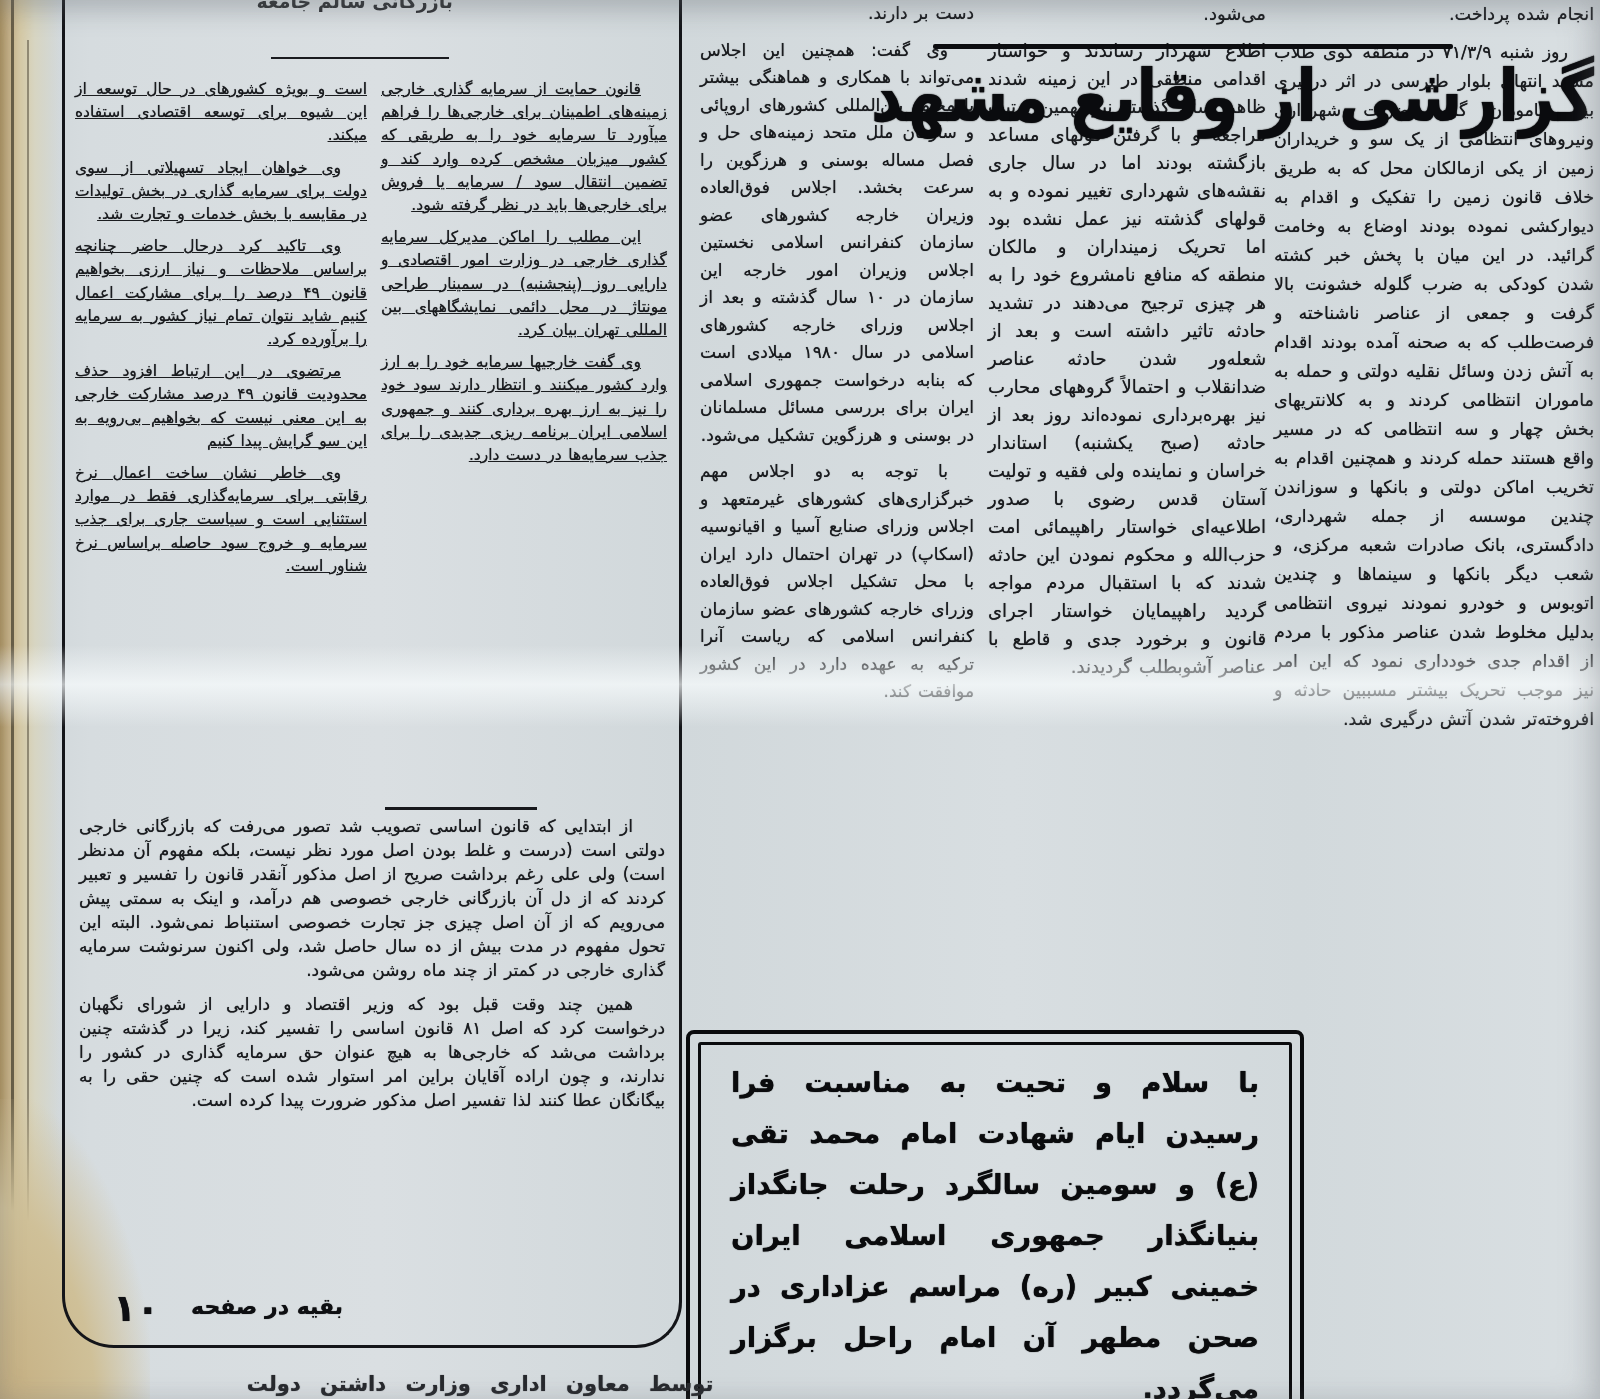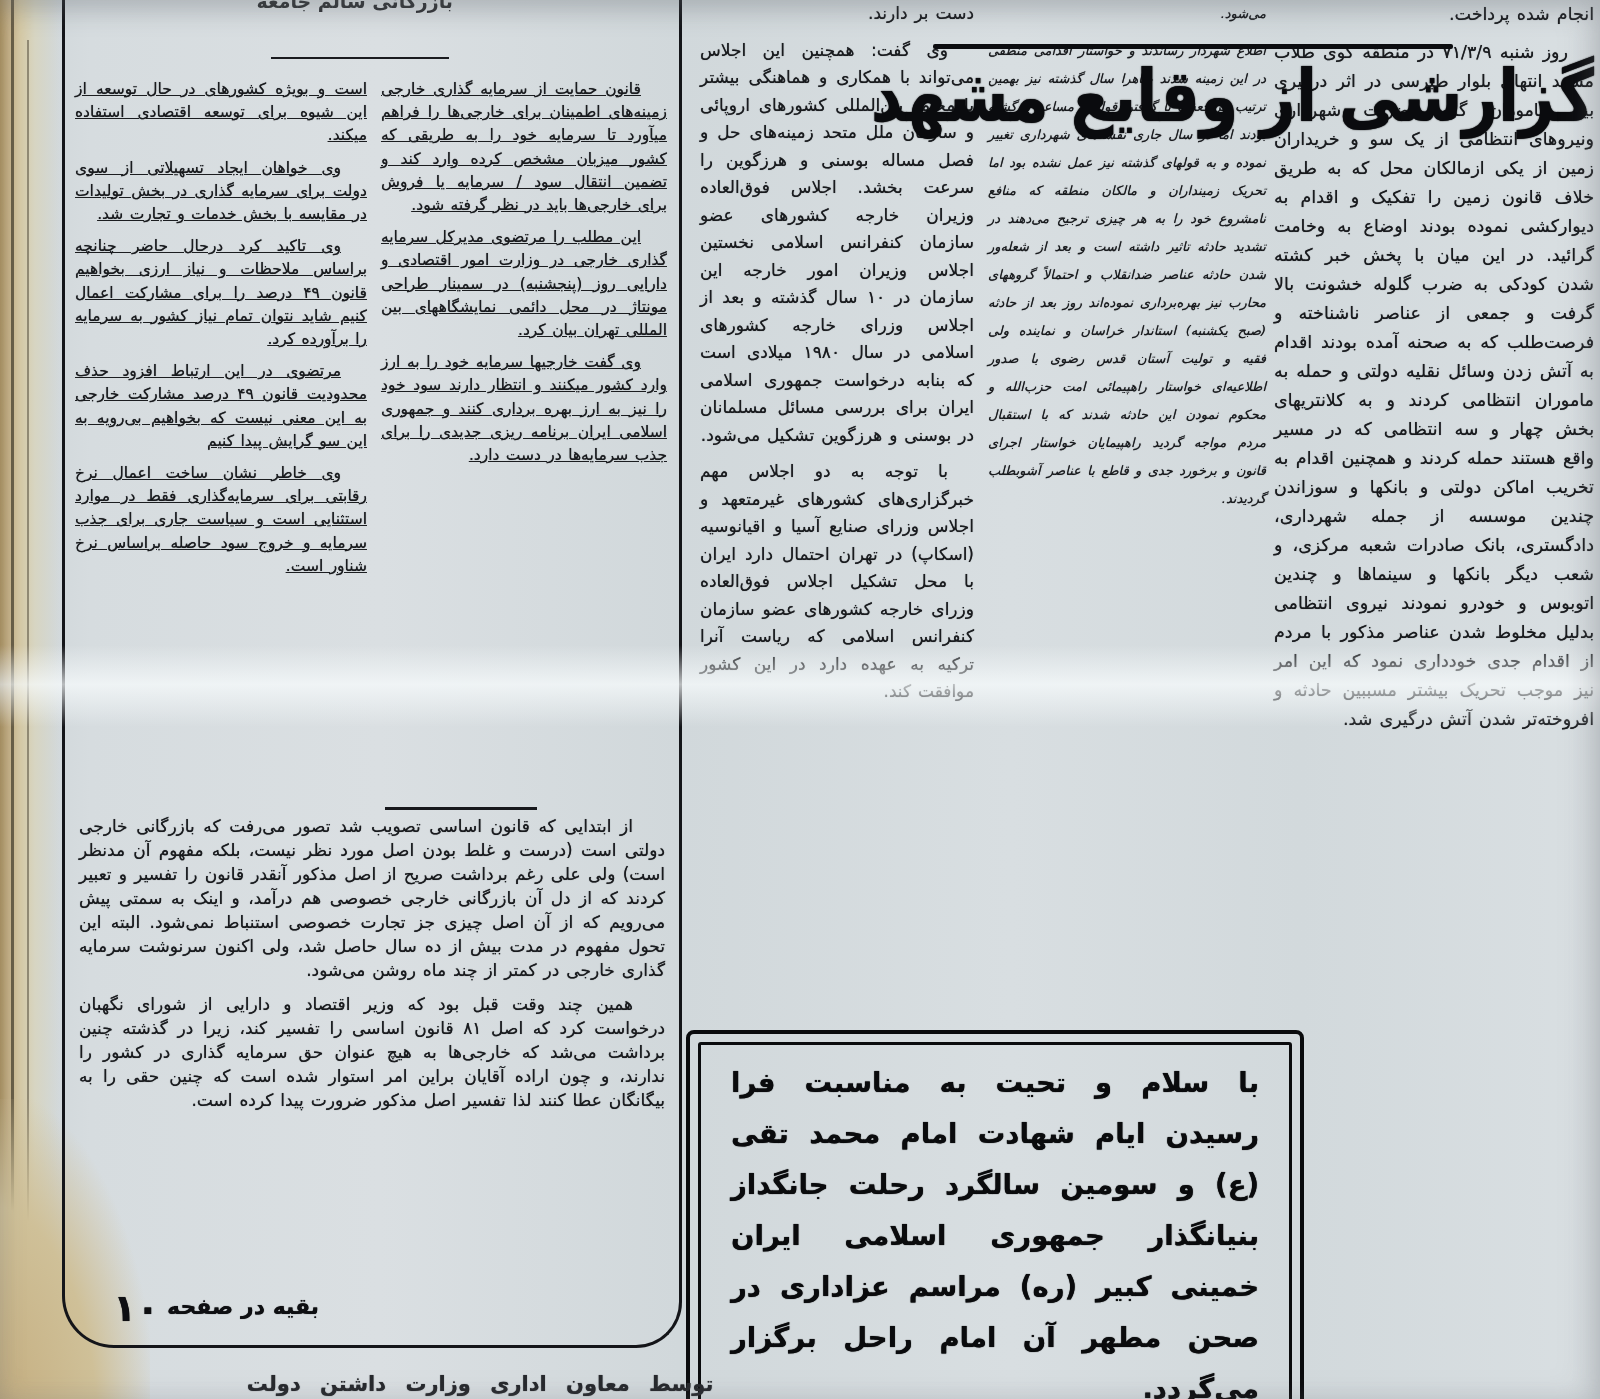--- a/index.html
+++ b/index.html
@@ -32,26 +32,26 @@
   .cut-header span { display:block; margin-top:-10px; letter-spacing:1px; }
   .cut-rule { position:absolute; top:69px; right:230px; width:178px; height:2px; background:#1a1b1f; }
   .box-col { position:absolute; font-size:15.5px; line-height:23.2px;text-decoration:underline; }
   .col-b { top:90px; right:12px; width:286px; }
   .col-a { top:90px; left:10px;  width:292px; }
   .mini-divider { position:absolute; top:819px; right:142px; width:152px; height:3px; background:#17181c; }
   .wide-section { position:absolute; top:826px; right:14px; left:14px; font-size:17px; line-height:24px; }
   .wide-section p.pg { text-indent:32px; margin-bottom:10px; }
   .continue-line { position:absolute; left:48px; top:1298px; font-weight:bold; font-size:22px; color:#0e0f12;
     text-shadow:0 0 .8px #000; }
-  .cont-num { font-size:38px; vertical-align:-7px; margin-right:0; letter-spacing:2px; }
+  .cont-num { font-size:38px; vertical-align:-7px; margin-right:24px; letter-spacing:2px; }
 
   
   .col { position:absolute; top:0; }
   .col-c { left:700px;  width:274px; font-size:17px;   line-height:27.5px; }
-  .col-d { left:988px;  width:278px; font-size:13px;   line-height:28px;font-style:italic; }
+  .col-d { left:988px;  width:278px; font-size:18px;   line-height:28px; }
   .col-e { left:1274px; width:320px; font-size:17.5px; line-height:29px; }
   .c-partial { text-align:center; margin-bottom:18px; }
   .d-partial { text-align:center; }
   .e-partial { text-align:left; }
   .d-first { margin-top:132px; }
   .e-first { margin-top:128px; }
 
   
   .headline-rule { position:absolute; left:933px; top:44px; width:520px; height:5px; background:#0c0d10; border-radius:2px; }
   .headline { position:absolute; left:1078px; top:54px; width:516px; margin:0; white-space:nowrap; text-align:center;
@@ -86,21 +86,21 @@
   <div class="corner-blob"></div>
 
   <div class="left-box">
     <div class="cut-header">
       <span>بازرگانی سالم جامعه اقتصاد</span>
     </div>
     <div class="cut-rule"></div>
 
     <div class="box-col col-b">
       <p class="pg">قانون حمایت از سرمایه گذاری خارجی زمینه‌های اطمینان برای خارجی‌ها را فراهم میآورد تا سرمایه خود را به طریقی که کشور میزبان مشخص کرده وارد کند و تضمین انتقال سود / سرمایه یا فروش برای خارجی‌ها باید در نظر گرفته شود.</p>
-      <p class="pg">این مطلب را مرتضوی مدیرکل سرمایه گذاری خارجی در وزارت امور اقتصادی و دارایی روز (پنجشنبه) در سمینار طراحی مونتاژ در محل دائمی نمایشگاههای بین المللی تهران بیان کرد.</p>
+      <p class="pg">این مطلب را اماکن مدیرکل سرمایه گذاری خارجی در وزارت امور اقتصادی و دارایی روز (پنجشنبه) در سمینار طراحی مونتاژ در محل دائمی نمایشگاههای بین المللی تهران بیان کرد.</p>
       <p class="pg">وی گفت خارجیها سرمایه خود را به ارز وارد کشور میکنند و انتظار دارند سود خود را نیز به ارز بهره برداری کنند و جمهوری اسلامی ایران برنامه ریزی جدیدی را برای جذب سرمایه‌ها در دست دارد.</p>
     </div>
 
     <div class="box-col col-a">
       <p class="pg no-indent">است و بویژه کشورهای در حال توسعه از این شیوه برای توسعه اقتصادی استفاده میکند.</p>
       <p class="pg">وی خواهان ایجاد تسهیلاتی از سوی دولت برای سرمایه گذاری در بخش تولیدات در مقایسه با بخش خدمات و تجارت شد.</p>
       <p class="pg">وی تاکید کرد درحال حاضر چنانچه براساس ملاحظات و نیاز ارزی بخواهیم قانون ۴۹ درصد را برای مشارکت اعمال کنیم شاید نتوان تمام نیاز کشور به سرمایه را برآورده کرد.</p>
       <p class="pg">مرتضوی در این ارتباط افزود حذف محدودیت قانون ۴۹ درصد مشارکت خارجی به این معنی نیست که بخواهیم بی‌رویه به این سو گرایش پیدا کنیم</p>
       <p class="pg">وی خاطر نشان ساخت اعمال نرخ رقابتی برای سرمایه‌گذاری فقط در موارد استثنایی است و سیاست جاری برای جذب سرمایه و خروج سود حاصله براساس نرخ شناور است.</p>
     </div>

